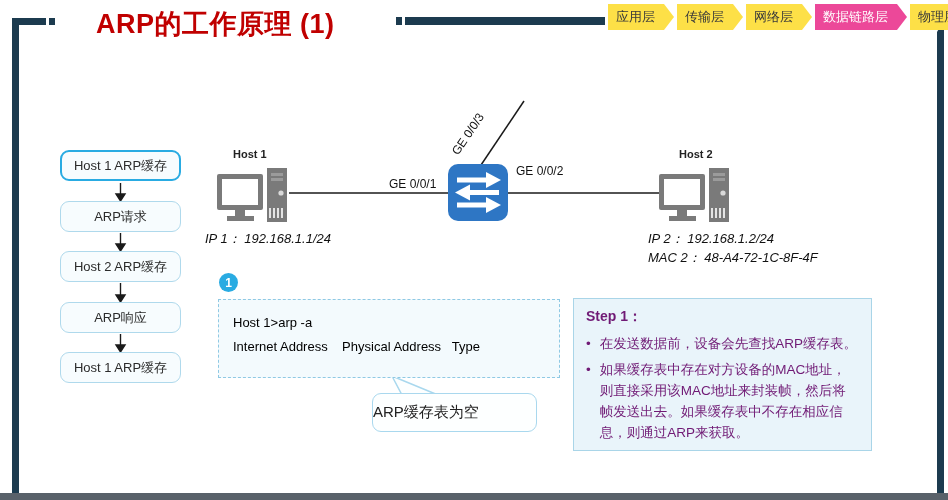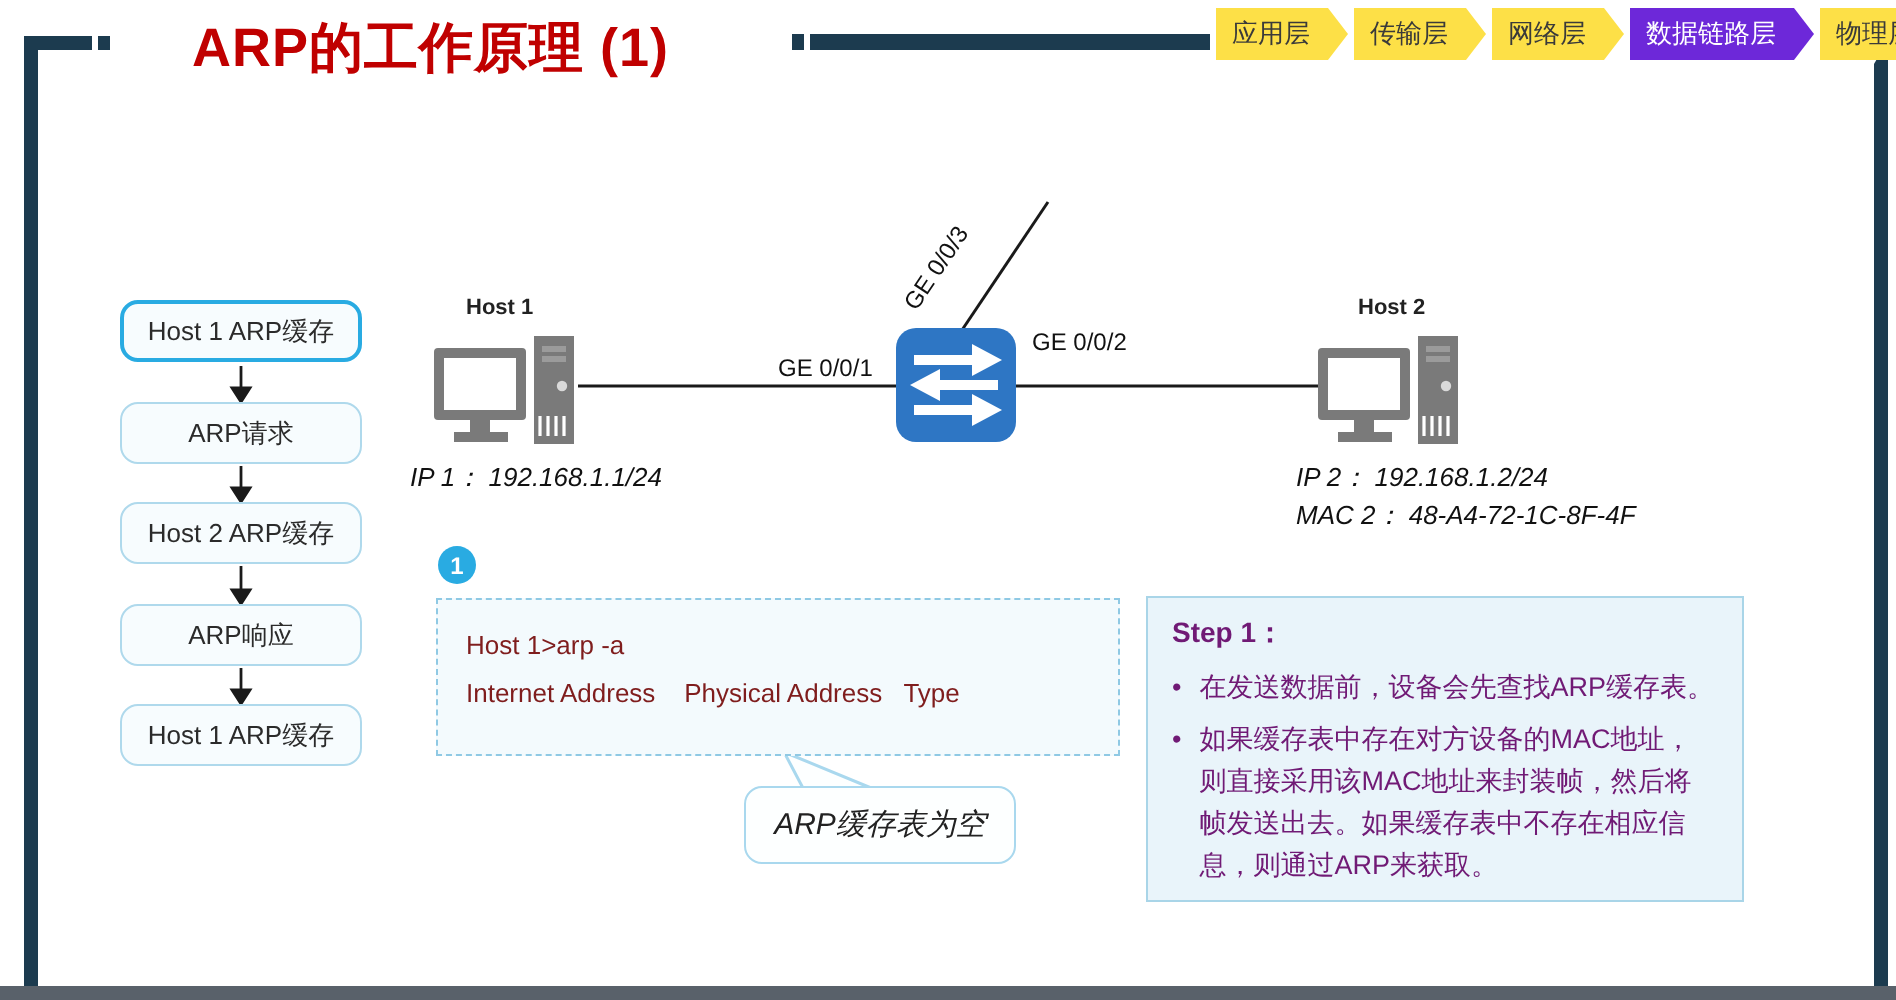--- a/index.html
+++ b/index.html
@@ -19,21 +19,21 @@
 
   
   .title { position:absolute; left:96px; top:6px; font-size:27px; font-weight:bold;
            color:#C00000; letter-spacing:.5px; }
 
   
   .tabs { position:absolute; left:608px; top:4px; display:flex; gap:3px; }
   .tab  { height:26px; line-height:26px; padding:0 19px 0 8px; background:#fde047;
           color:#3A3A3A; font-size:13px; white-space:nowrap;
           clip-path:polygon(0 0,calc(100% - 10px) 0,100% 50%,calc(100% - 10px) 100%,0 100%); }
-  .tab.active { background:#6d28d9; color:#fff; }
+  .tab.active { background:#ec4899; color:#fff; }
 
   
   .flow-box { position:absolute; left:60px; width:121px; height:31px;
               border:1.4px solid #AFD9EC; border-radius:9px; background:#F7FCFE;
               display:flex; align-items:center; justify-content:center;
               font-size:13px; color:#2b2b2b; }
   .flow-box.hl { border:2px solid #29ABE2; }
 
   
   .host-label { position:absolute; font-size:11px; font-weight:600; color:#222; }
@@ -43,28 +43,28 @@
   .dev        { position:absolute; }
 
   
   .badge { position:absolute; left:219px; top:273px; width:19px; height:19px; border-radius:50%;
            background:#29ABE2; color:#fff; font-size:12px; font-weight:bold;
            display:flex; align-items:center; justify-content:center; }
 
   
   .terminal { position:absolute; left:218px; top:299px; width:342px; height:79px;
               border:1.5px dashed #8FC9E4; background:#F3FAFD; padding:11px 0 0 14px;
-              font-size:13px; color:#7f1d1d; }
+              font-size:13px; color:#000000; }
   .term-line { white-space:pre; line-height:24px; }
 
   
-  .callout { position:absolute; left:372px; top:393px; width:136px; height:39px;
+  .callout { position:absolute; left:372px; top:393px; width:165px; height:39px;
              border:1.5px solid #A9D8EE; border-radius:9px; background:#FDFFFF;
-             display:flex; align-items:center; justify-content:center;
-             font-size:15px; color:#222;font-style:italic; }
+             display:flex; align-items:center; 
+             font-size:15px; color:#222; }
 
   
   .step-panel { position:absolute; left:573px; top:298px; width:299px; height:153px;
                 border:1.3px solid #A9D5E8; background:#E9F4FA; padding:9px 12px 0 12px;
                 color:#701a75; }
   .step-heading { font-weight:bold; font-size:14px; margin-bottom:7px; }
   .step-bullet  { display:flex; gap:9px; font-size:13.5px; line-height:21px; margin-bottom:5px; }
   .bullet-dot   { flex:0 0 auto; }
 
   svg.overlay { position:absolute; left:0; top:0; width:948px; height:500px; pointer-events:none; }

